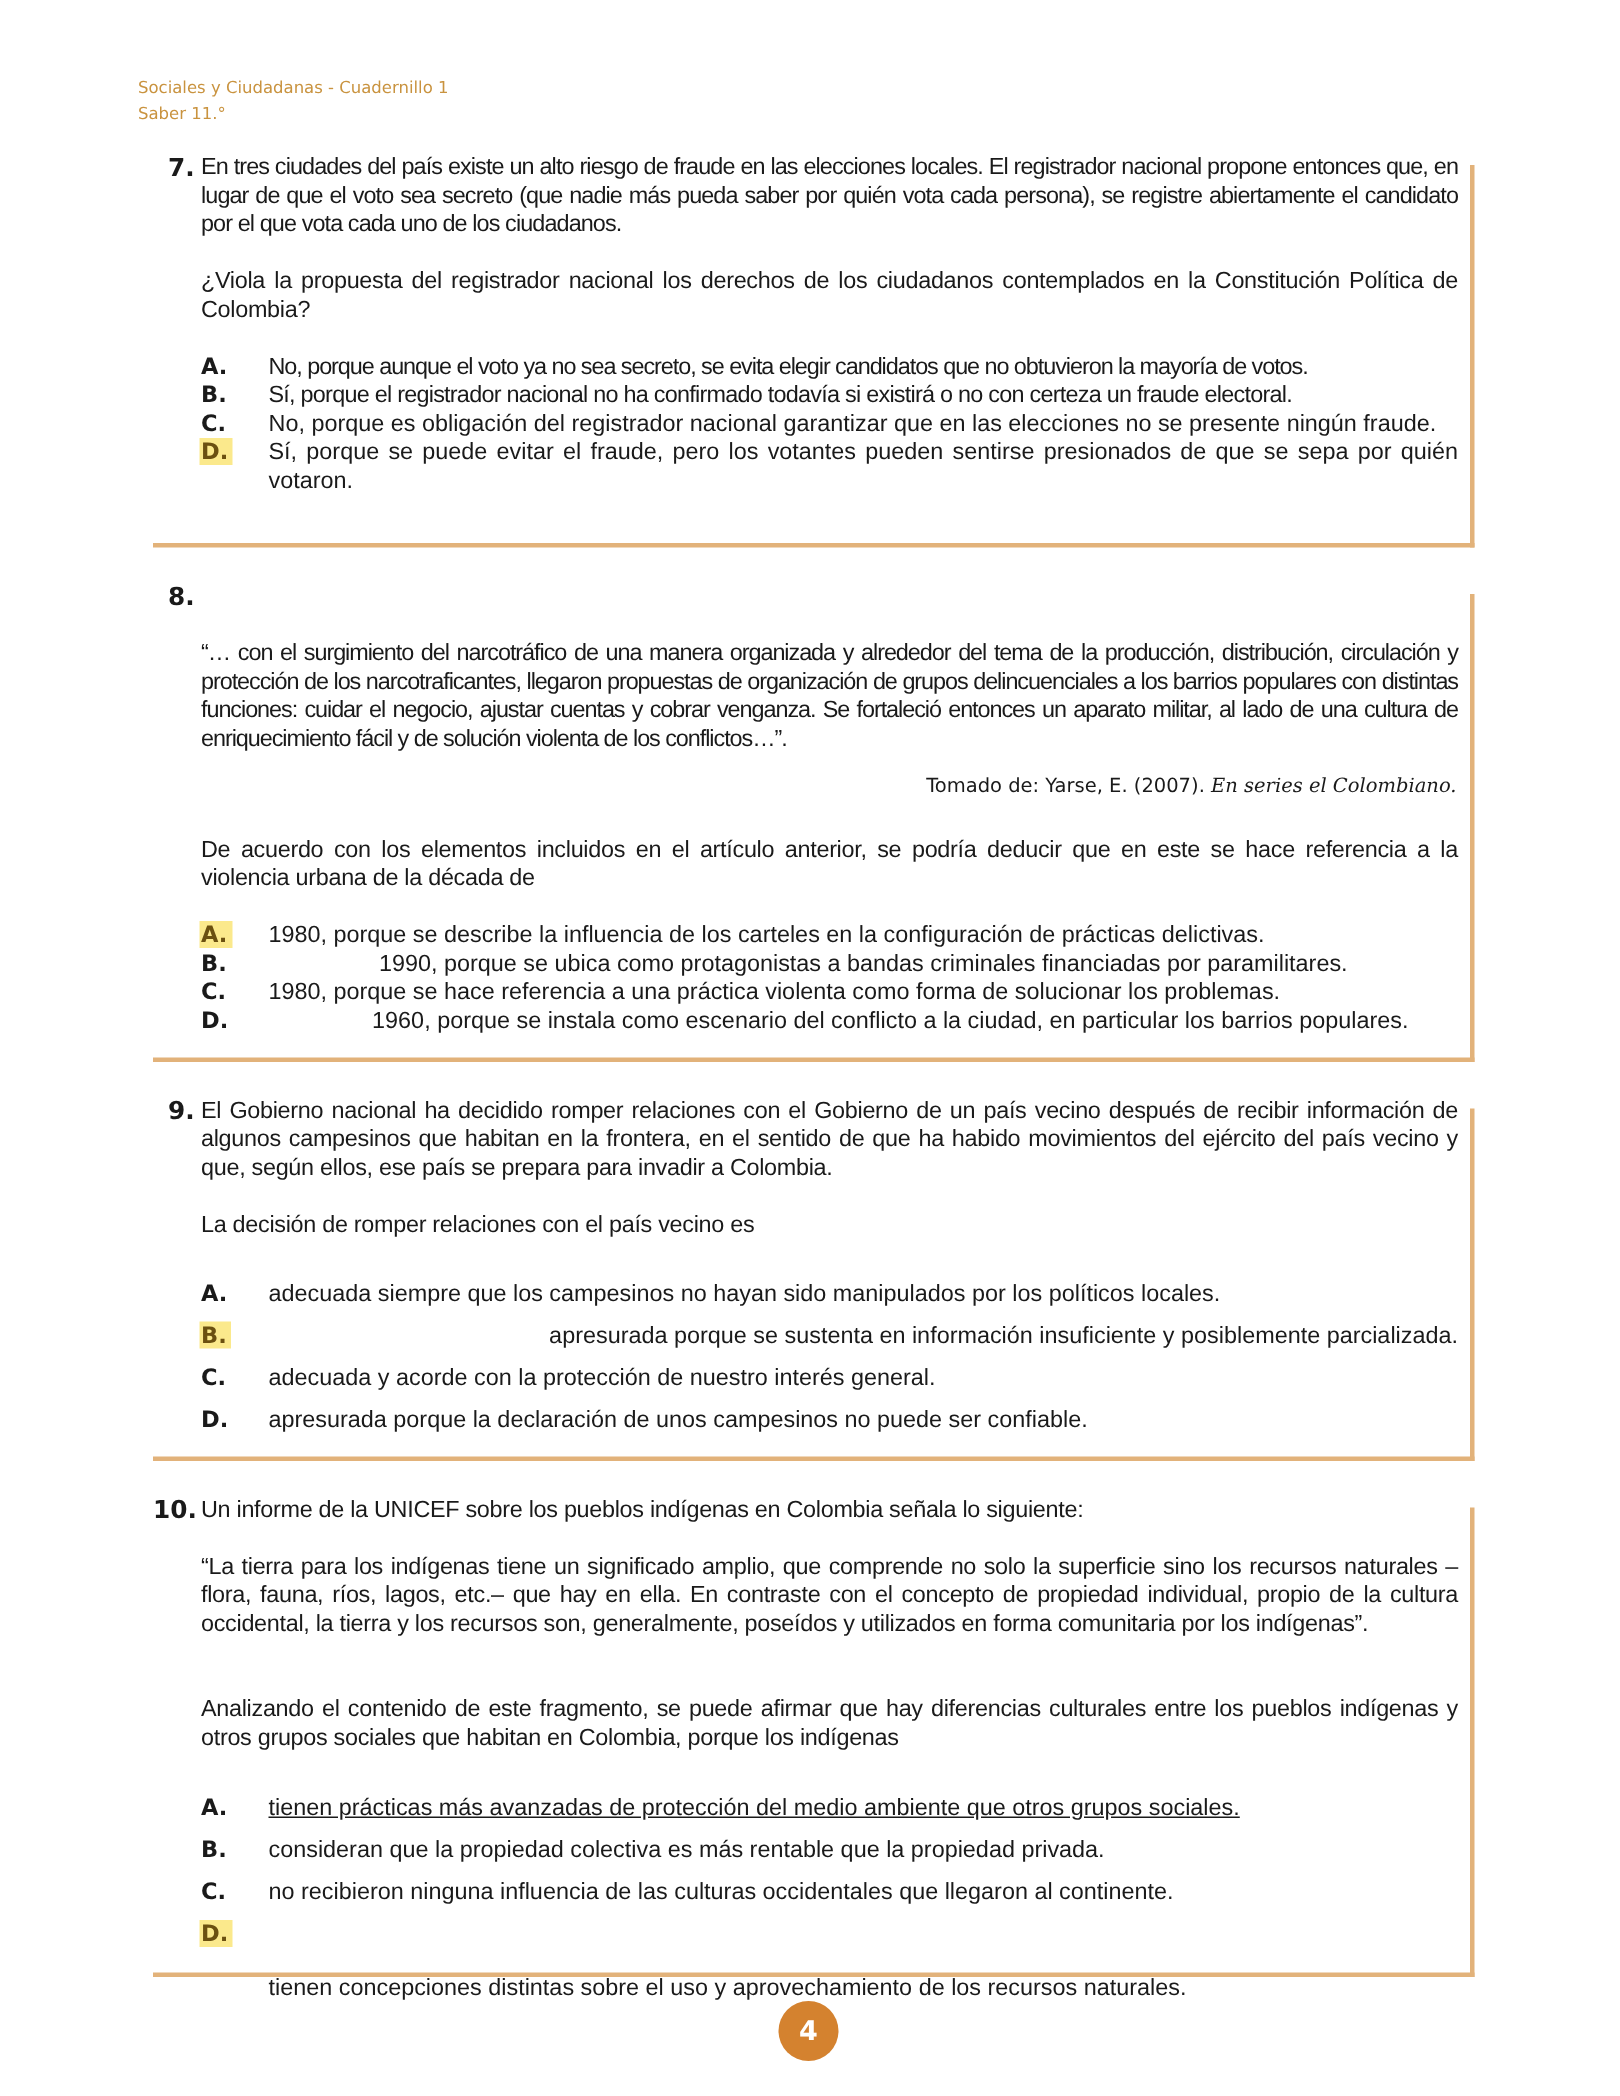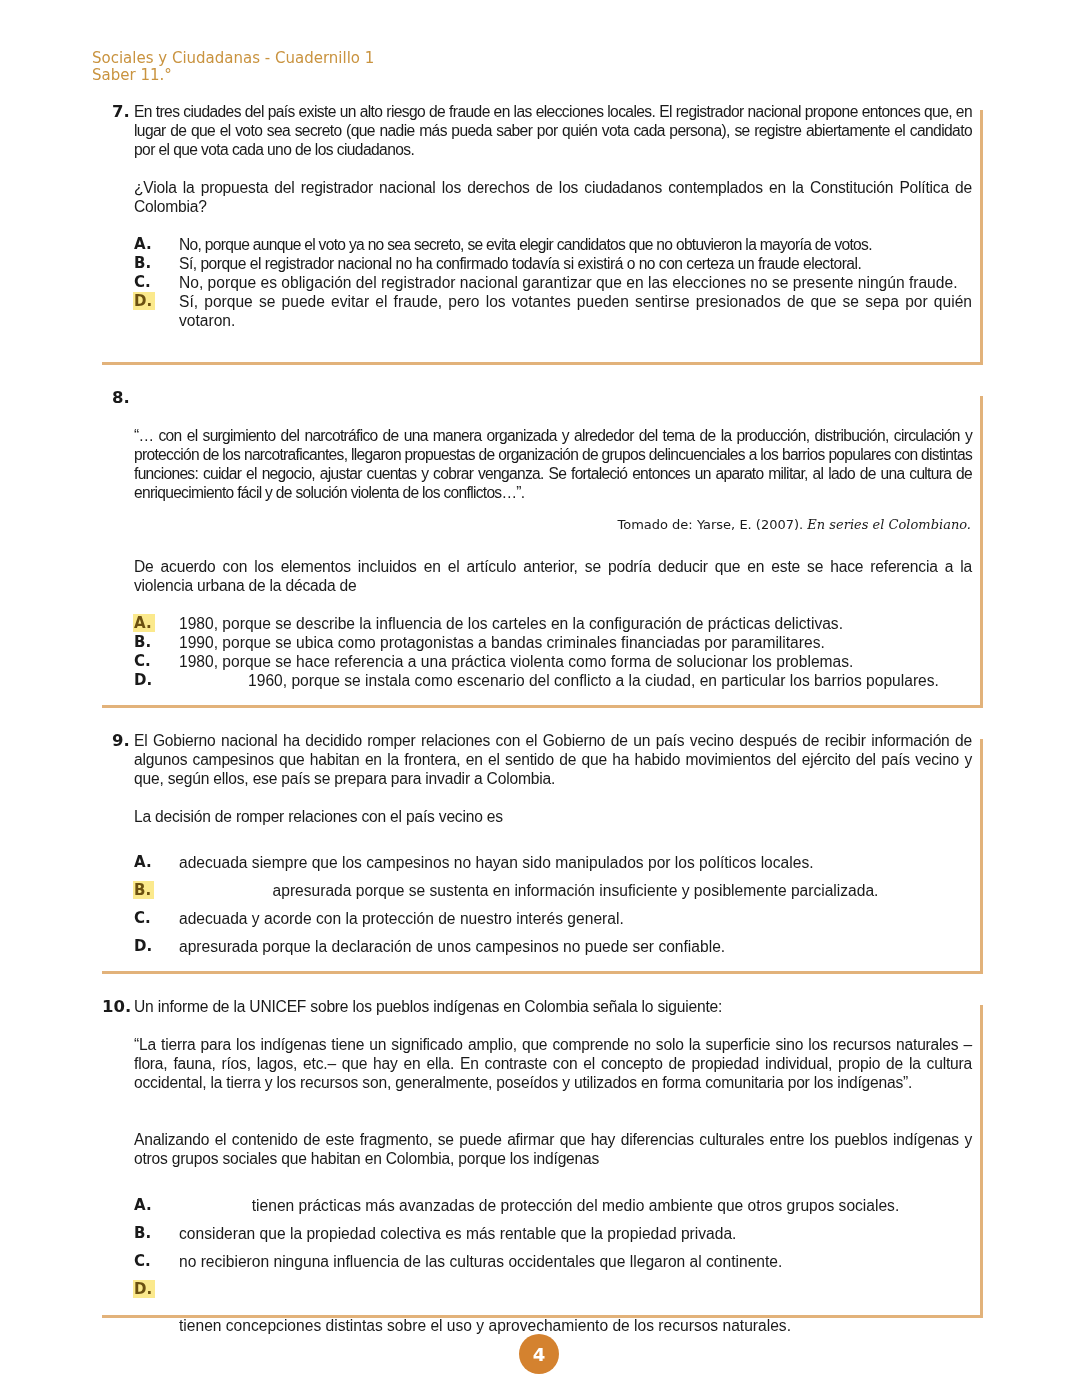--- a/index.html
+++ b/index.html
@@ -1,19 +1,19 @@
 <!DOCTYPE html>
 <html><head>
 <meta charset="utf-8">
 <style>
   * { box-sizing: border-box; margin: 0; padding: 0; }
   html, body { width: 1080px; height: 1397px; background: #ffffff; }
   body { position: relative; font-family: "DejaVu Sans", sans-serif; color: #1a1a1a; overflow: hidden; }
 
-  .header { position: absolute; left: 92px; top: 50px; font-size: 15px; line-height: 17px; color: #c9933f; font-family: "DejaVu Sans", sans-serif; }
+  .header { position: absolute; left: 92px; top: 50px; font-size: 11px; line-height: 17px; color: #c9933f; font-family: "DejaVu Sans", sans-serif; }
 
   .question { position: absolute; left: 102px; width: 881px; }
   .q-right-border { position: absolute; right: 0; width: 3px; background: #e2b27a; }
   .q-bottom-border { position: absolute; left: 0; right: 0; height: 3px; background: #e2b27a; }
 
   .q-num { position: absolute; font-weight: bold; font-size: 16.5px; font-family: "DejaVu Sans", sans-serif; }
   .q-text { position: absolute; left: 32px; width: 838px; font-size: 15.6px; line-height: 19px; text-align: justify; font-family: "Liberation Sans", sans-serif; letter-spacing: -0.2px; }
   .q-text.narrow { letter-spacing: -0.6px; font-stretch: condensed; }
 
   .source { position: absolute; right: 12px; font-size: 13px; font-family: "DejaVu Sans", sans-serif; }
@@ -72,21 +72,21 @@
     <span>Tomado de: Yarse, E. (2007). </span><span class="italic">En series el Colombiano.</span>
   </div>
   <div class="q-text" style="top:171px;">De acuerdo con los elementos incluidos en el artículo anterior, se podría deducir que en este se hace referencia a la violencia urbana de la década de</div>
   <div class="opts" style="top:228px;">
     <div class="opt">
       <div class="letter"><span class="hl">A.</span></div>
       <div class="otext" style="text-align:left;">1980, porque se describe la influencia de los carteles en la configuración de prácticas delictivas.</div>
     </div>
     <div class="opt">
       <div class="letter"><span>B.</span></div>
-      <div class="otext" style="text-align:left;">1990, porque se ubica como protagonistas a bandas criminales financiadas por paramilitares.</div>
+      <div class="otext" style="text-align:center;">1990, porque se ubica como protagonistas a bandas criminales financiadas por paramilitares.</div>
     </div>
     <div class="opt">
       <div class="letter"><span>C.</span></div>
       <div class="otext" style="text-align:left;">1980, porque se hace referencia a una práctica violenta como forma de solucionar los problemas.</div>
     </div>
     <div class="opt">
       <div class="letter"><span>D.</span></div>
       <div class="otext" style="text-align:center;margin-left:36px;">1960, porque se instala como escenario del conflicto a la ciudad, en particular los barrios populares.</div>
     </div>
   </div>
@@ -98,21 +98,21 @@
   <div class="q-num" style="left:10px;top:2px;">9.</div>
   <div class="q-text" style="top:2px;">El Gobierno nacional ha decidido romper relaciones con el Gobierno de un país vecino después de recibir información de algunos campesinos que habitan en la frontera, en el sentido de que ha habido movimientos del ejército del país vecino y que, según ellos, ese país se prepara para invadir a Colombia.</div>
   <div class="q-text" style="top:78px;">La decisión de romper relaciones con el país vecino es</div>
   <div class="opts spaced" style="top:124px;">
     <div class="opt">
       <div class="letter"><span>A.</span></div>
       <div class="otext" style="text-align:left;">adecuada siempre que los campesinos no hayan sido manipulados por los políticos locales.</div>
     </div>
     <div class="opt">
       <div class="letter"><span class="hl">B.</span></div>
-      <div class="otext" style="text-align:center;">apresurada porque se sustenta en información insuficiente y posiblemente parcializada.</div>
+      <div class="otext" style="text-align:right;">apresurada porque se sustenta en información insuficiente y posiblemente parcializada.</div>
     </div>
     <div class="opt">
       <div class="letter"><span>C.</span></div>
       <div class="otext" style="text-align:left;">adecuada y acorde con la protección de nuestro interés general.</div>
     </div>
     <div class="opt">
       <div class="letter"><span>D.</span></div>
       <div class="otext" style="text-align:left;">apresurada porque la declaración de unos campesinos no puede ser confiable.</div>
     </div>
   </div>
@@ -121,21 +121,21 @@
 <div class="question" style="top:995px;height:323px;">
   <div class="q-right-border" style="top:10px;bottom:0;"></div>
   <div class="q-bottom-border" style="bottom:0;"></div>
   <div class="q-num" style="left:0px;top:2px;">10.</div>
   <div class="q-text" style="top:2px;">Un informe de la UNICEF sobre los pueblos indígenas en Colombia señala lo siguiente:</div>
   <div class="q-text" style="top:40px;">“La tierra para los indígenas tiene un significado amplio, que comprende no solo la superficie sino los recursos naturales –flora, fauna, ríos, lagos, etc.– que hay en ella. En contraste con el concepto de propiedad individual, propio de la cultura occidental, la tierra y los recursos son, generalmente, poseídos y utilizados en forma comunitaria por los indígenas”.</div>
   <div class="q-text" style="top:135px;">Analizando el contenido de este fragmento, se puede afirmar que hay diferencias culturales entre los pueblos indígenas y otros grupos sociales que habitan en Colombia, porque los indígenas</div>
   <div class="opts spaced" style="top:201px;">
     <div class="opt">
       <div class="letter"><span>A.</span></div>
-      <div class="otext" style="text-align:center;">tienen prácticas más avanzadas de protección del medio ambiente que otros grupos sociales.</div>
+      <div class="otext" style="text-align:left;text-decoration:underline;">tienen prácticas más avanzadas de protección del medio ambiente que otros grupos sociales.</div>
     </div>
     <div class="opt">
       <div class="letter"><span>B.</span></div>
       <div class="otext" style="text-align:left;">consideran que la propiedad colectiva es más rentable que la propiedad privada.</div>
     </div>
     <div class="opt">
       <div class="letter"><span>C.</span></div>
       <div class="otext" style="text-align:left;">no recibieron ninguna influencia de las culturas occidentales que llegaron al continente.</div>
     </div>
     <div class="opt">

